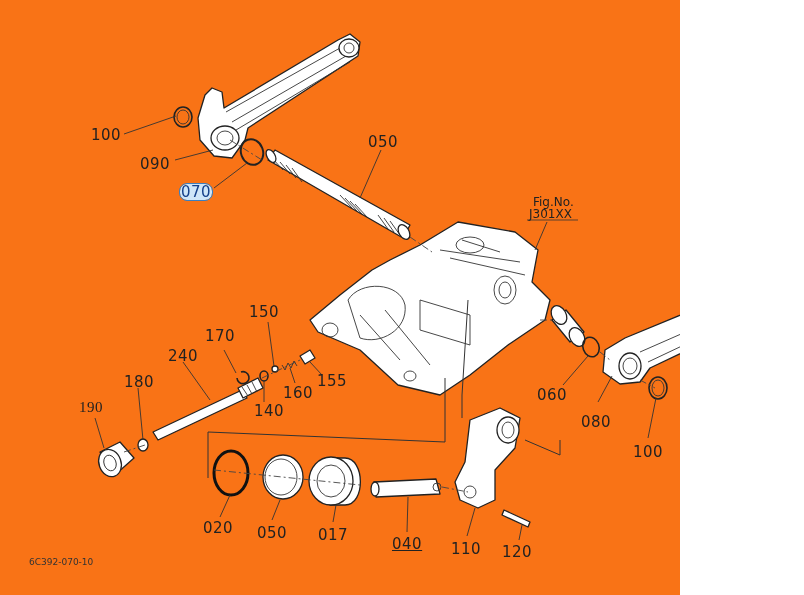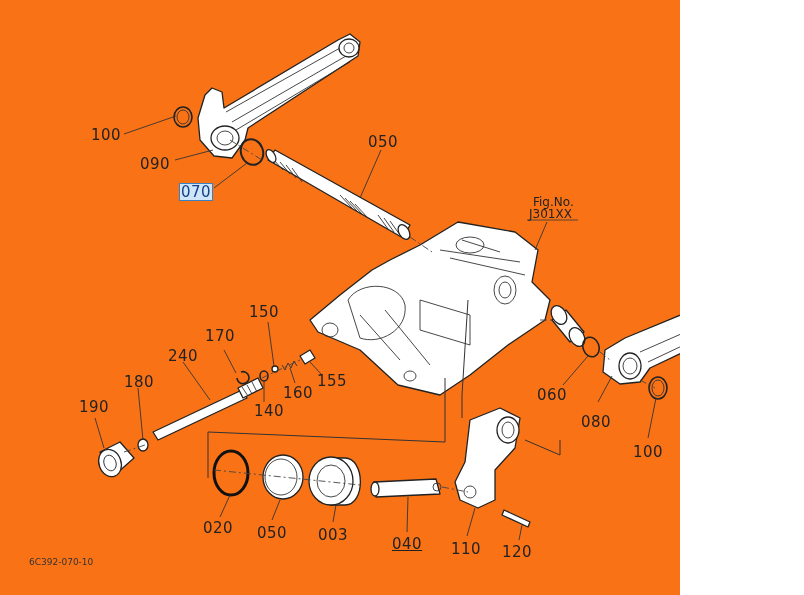--- a/index.html
+++ b/index.html
@@ -209,36 +209,36 @@
     <path class="leader" d="M220,517 L230,495"></path>
     <path class="leader" d="M272,520 L280,500"></path>
     <path class="leader" d="M333,522 L336,505"></path>
     <path class="leader" d="M407,532 L408,497"></path>
     <path class="leader" d="M467,536 L475,508"></path>
     <path class="leader" d="M519,540 L522,525"></path>
   </svg>
 
   <div class="label" style="left:91px;top:127px;">100</div>
   <div class="label" style="left:140px;top:156px;">090</div>
-  <div class="label sel" style="left:180px;top:184px;">070</div>
+  <div class="label sel" style="left:180px;top:184px;border-radius:7px;">070</div>
   <div class="label" style="left:368px;top:134px;">050</div>
   <div class="label" style="left:249px;top:304px;">150</div>
   <div class="label" style="left:205px;top:328px;">170</div>
   <div class="label" style="left:168px;top:348px;">240</div>
   <div class="label" style="left:124px;top:374px;">180</div>
-  <div class="label" style="left:79px;top:399px;">190</div>
+  <div class="label" style="left:79px;top:399px;font-family:Liberation Serif, serif;">190</div>
   <div class="label" style="left:254px;top:403px;">140</div>
   <div class="label" style="left:283px;top:385px;">160</div>
   <div class="label" style="left:317px;top:373px;">155</div>
   <div class="label" style="left:537px;top:387px;">060</div>
   <div class="label" style="left:581px;top:414px;">080</div>
   <div class="label" style="left:633px;top:444px;">100</div>
   <div class="label" style="left:203px;top:520px;">020</div>
   <div class="label" style="left:257px;top:525px;">050</div>
-  <div class="label" style="left:318px;top:527px;">003</div>
+  <div class="label" style="left:318px;top:527px;">017</div>
   <div class="label" style="left:392px;top:536px;text-decoration:underline;">040</div>
   <div class="label" style="left:451px;top:541px;">110</div>
   <div class="label" style="left:502px;top:544px;">120</div>
 
   <div class="fig" style="left:533px;top:196px;">Fig.No.</div>
   <div class="fig" style="left:529px;top:208px;">J301XX</div>
   <svg style="position:absolute;left:0;top:0;width:804px;height:595px;pointer-events:none">
     <path d="M527,220 L578,220" stroke="#333" stroke-width="0.8" fill="none"></path>
   </svg>
 

